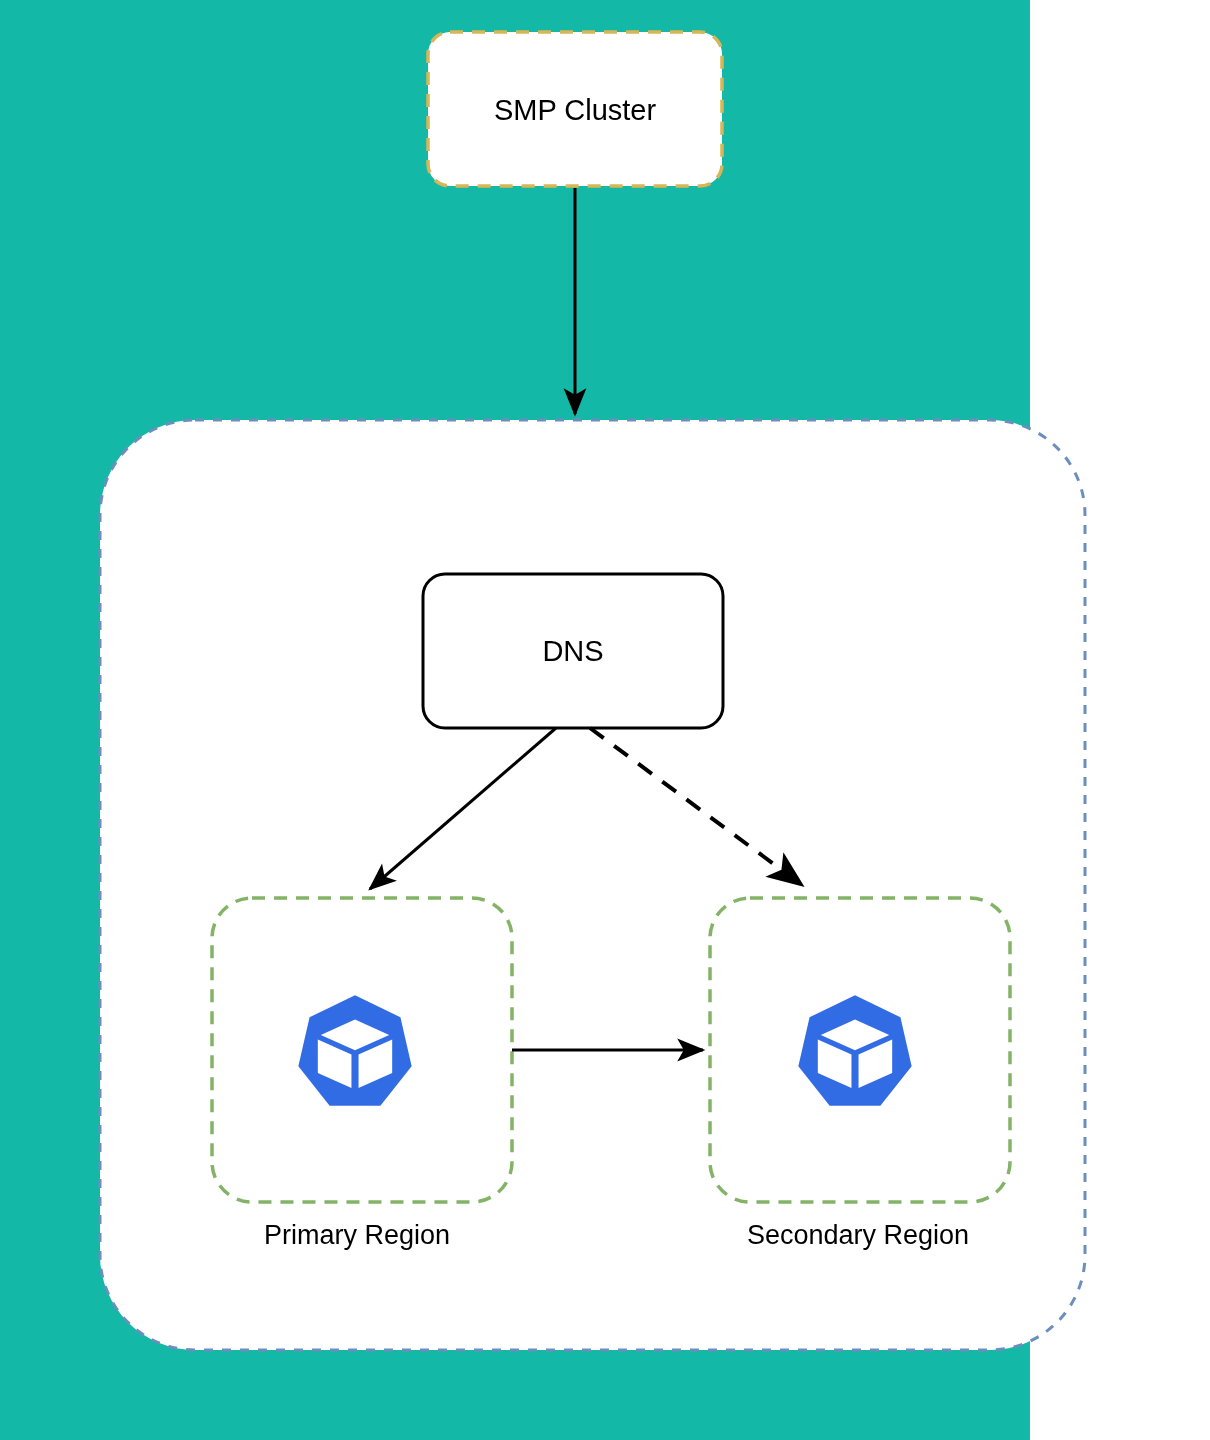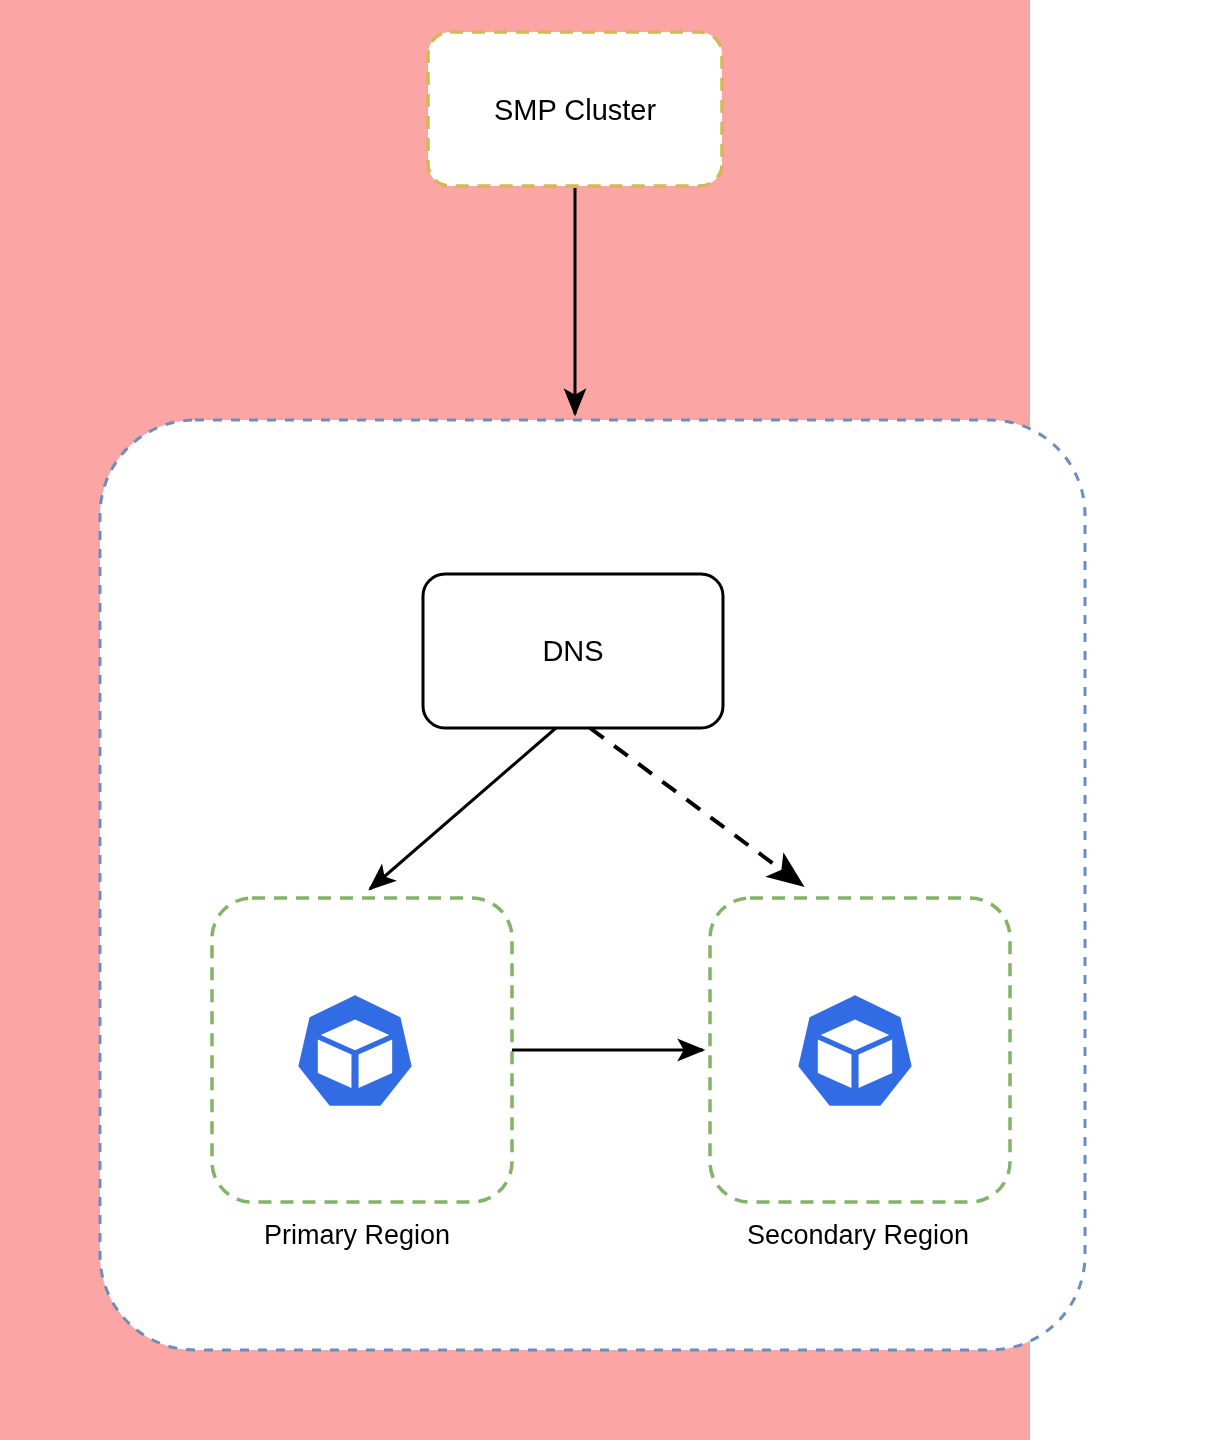--- a/index.html
+++ b/index.html
@@ -10,21 +10,21 @@
   body {
     width: 1210px;
     height: 1440px;
     font-family: "Liberation Sans", sans-serif;
     overflow: hidden;
   }
   #diagram-root {
     position: relative;
     width: 1030px;
     height: 1440px;
-    background: #fca5a5;
+    background: #14b8a6;
   }
   #diagram-svg {
     position: absolute;
     top: 0;
     left: 0;
     width: 1210px;
     height: 1440px;
     display: block;
   }
   .node-label {

